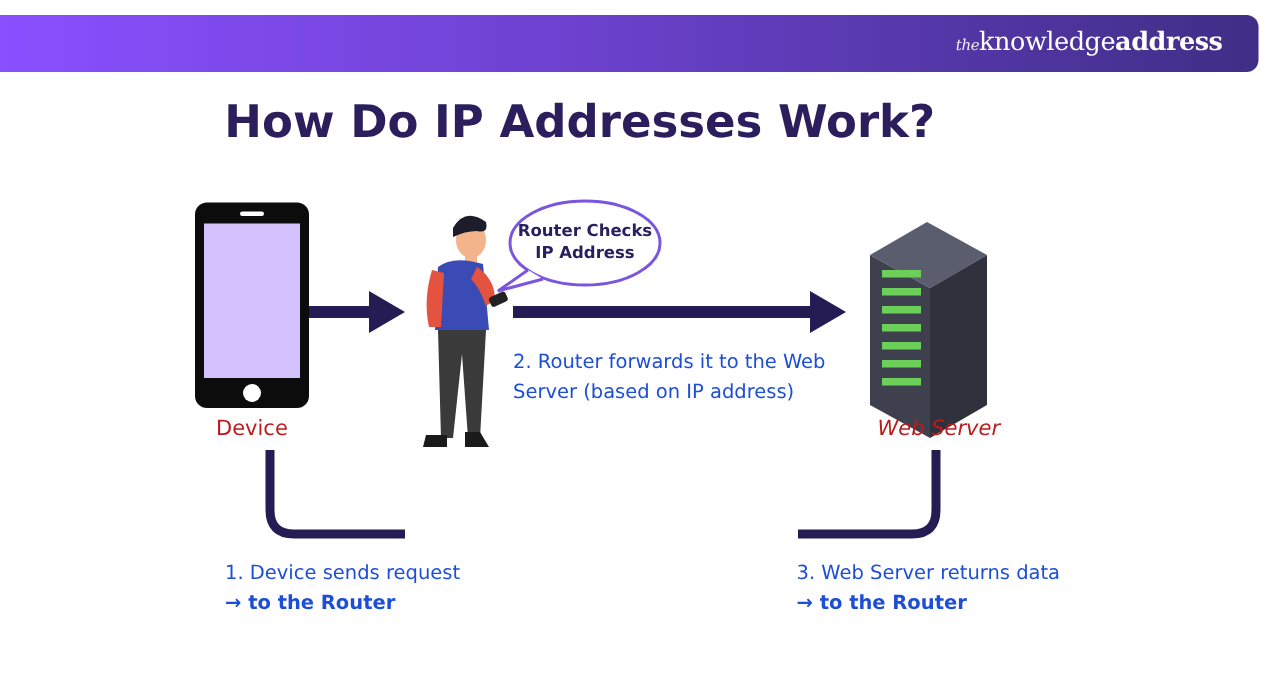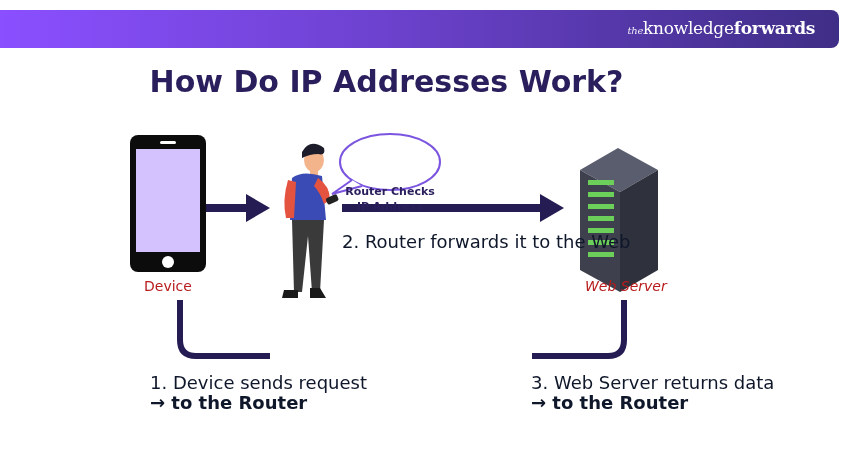--- a/index.html
+++ b/index.html
@@ -9,31 +9,31 @@
             background:linear-gradient(90deg,#8a4fff 0%,#6d42cf 45%,#3f2e86 100%);
             border-radius:0 8px 8px 0; }
   .brand { position:absolute; right:24px; top:8px; color:#fff;
            font-family:"DejaVu Serif", serif; font-size:17px; letter-spacing:-0.3px; }
   .brand .the { font-style:italic; font-size:10px; opacity:.9;margin-top:12px; }
   .brand .acad { font-weight:bold; }
   .title { position:absolute; left:0; width:773px; top:64px; text-align:center;
            color:#2a1f5c; font-weight:bold; font-size:30px; }
   svg.diagram { position:absolute; left:0; top:0; }
   .label { position:absolute; color:#b91c1c; font-size:14px; }
-  .step { position:absolute; color:#0f172a; font-size:18px; line-height:20px; }
+  .step { position:absolute; color:#1d4ed8; font-size:13px; line-height:20px; }
   .step .arrow-line { font-weight:bold; }
   .bubble-text { position:absolute; left:340px; top:146px; width:100px; text-align:center;
-                 color:#2a1f5c; font-size:11px; font-weight:bold; line-height:15px;margin-top:38px; }
+                 color:#2a1f5c; font-size:11px; font-weight:bold; line-height:15px; }
 </style>
 </head>
 <body>
 
 <div class="banner">
   <div class="brand">
-    <span class="the">the</span><span>knowledge</span><span class="acad">forwards</span>
+    <span class="the">the</span><span>knowledge</span><span class="acad">address</span>
   </div>
 </div>
 
 <div class="title">How Do IP Addresses Work?</div>
 
 <svg class="diagram" width="850" height="450">
 
   <g>
     <rect x="130" y="135" width="76" height="137" rx="8" fill="#0c0c0c"></rect>
     <rect x="136" y="149" width="64" height="103" fill="#d4c2ff"></rect>
@@ -90,20 +90,21 @@
 <div class="bubble-text">
   <div>Router Checks</div>
   <div>IP Address</div>
 </div>
 
 <div class="label" style="left:144px; top:278px;">Device</div>
 <div class="label" style="left:585px; top:278px;font-style:italic;">Web Server</div>
 
 <div class="step" style="left:342px; top:232px;">
   <div>2. Router forwards it to the Web</div>
+  <div>Server (based on IP address)</div>
 </div>
 <div class="step" style="left:150px; top:373px;">
   <div>1. Device sends request</div>
   <div class="arrow-line">→ to the Router</div>
 </div>
 <div class="step" style="left:347px; top:386px;">
 </div>
 <div class="step" style="left:531px; top:373px;">
   <div>3. Web Server returns data</div>
   <div class="arrow-line">→ to the Router</div>

